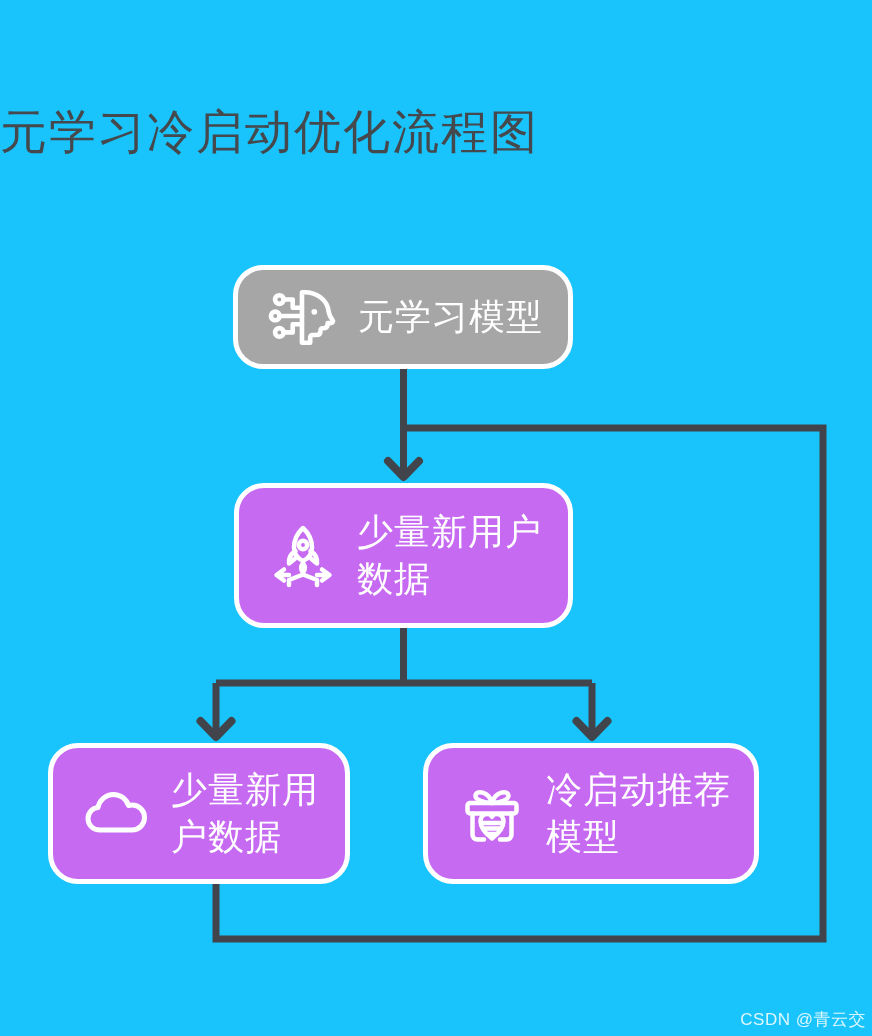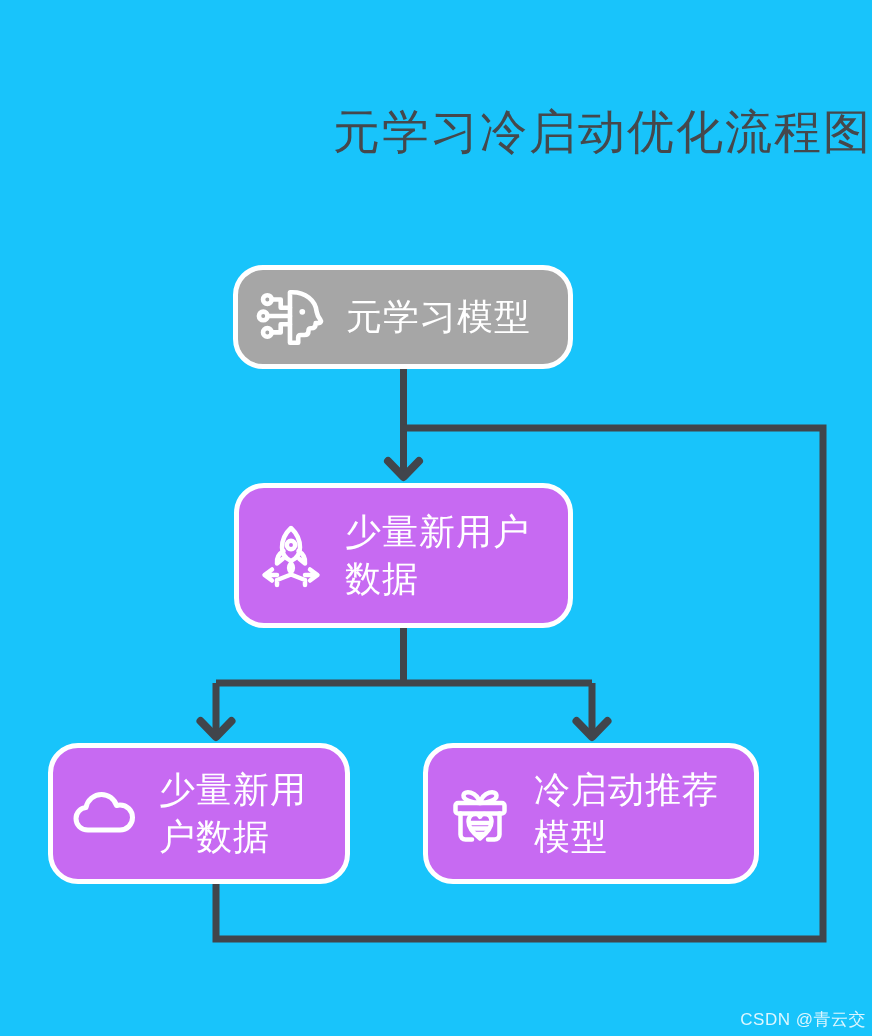--- a/index.html
+++ b/index.html
@@ -14,21 +14,21 @@
     height: 1036px;
     background: #18C4FB;
     overflow: hidden;
   }
   .title {
     position: absolute;
     top: 101px;
     left: 0;
     width: 100%;
     margin: 0;
-    text-align: right;
+    text-align: left;
     font-size: 47px;
     font-weight: 500;
     letter-spacing: 2px;
     color: #45484C;
   }
   .connectors {
     position: absolute;
     top: 0;
     left: 0;
   }
@@ -38,21 +38,21 @@
   }
   .connectors .wire { stroke-width: 7; }
   .connectors .head { stroke-width: 8; stroke-linecap: round; stroke-linejoin: round; }
   .node {
     position: absolute;
     box-sizing: border-box;
     border: 5px solid #ffffff;
     border-radius: 30px;
     display: flex;
     align-items: center;
-    padding: 0 14px 0 16px;
+    padding: 0 14px 0 28px;
     gap: 18px;
   }
   .node--gray   { background: #A6A6A6; }
   .node--purple { background: #C76AF2; }
   .node__icon { flex: 0 0 auto; display: block; }
   .node__icon svg { display: block; }
   .node__label {
     color: #ffffff;
     font-size: 36px;
     font-weight: 500;

